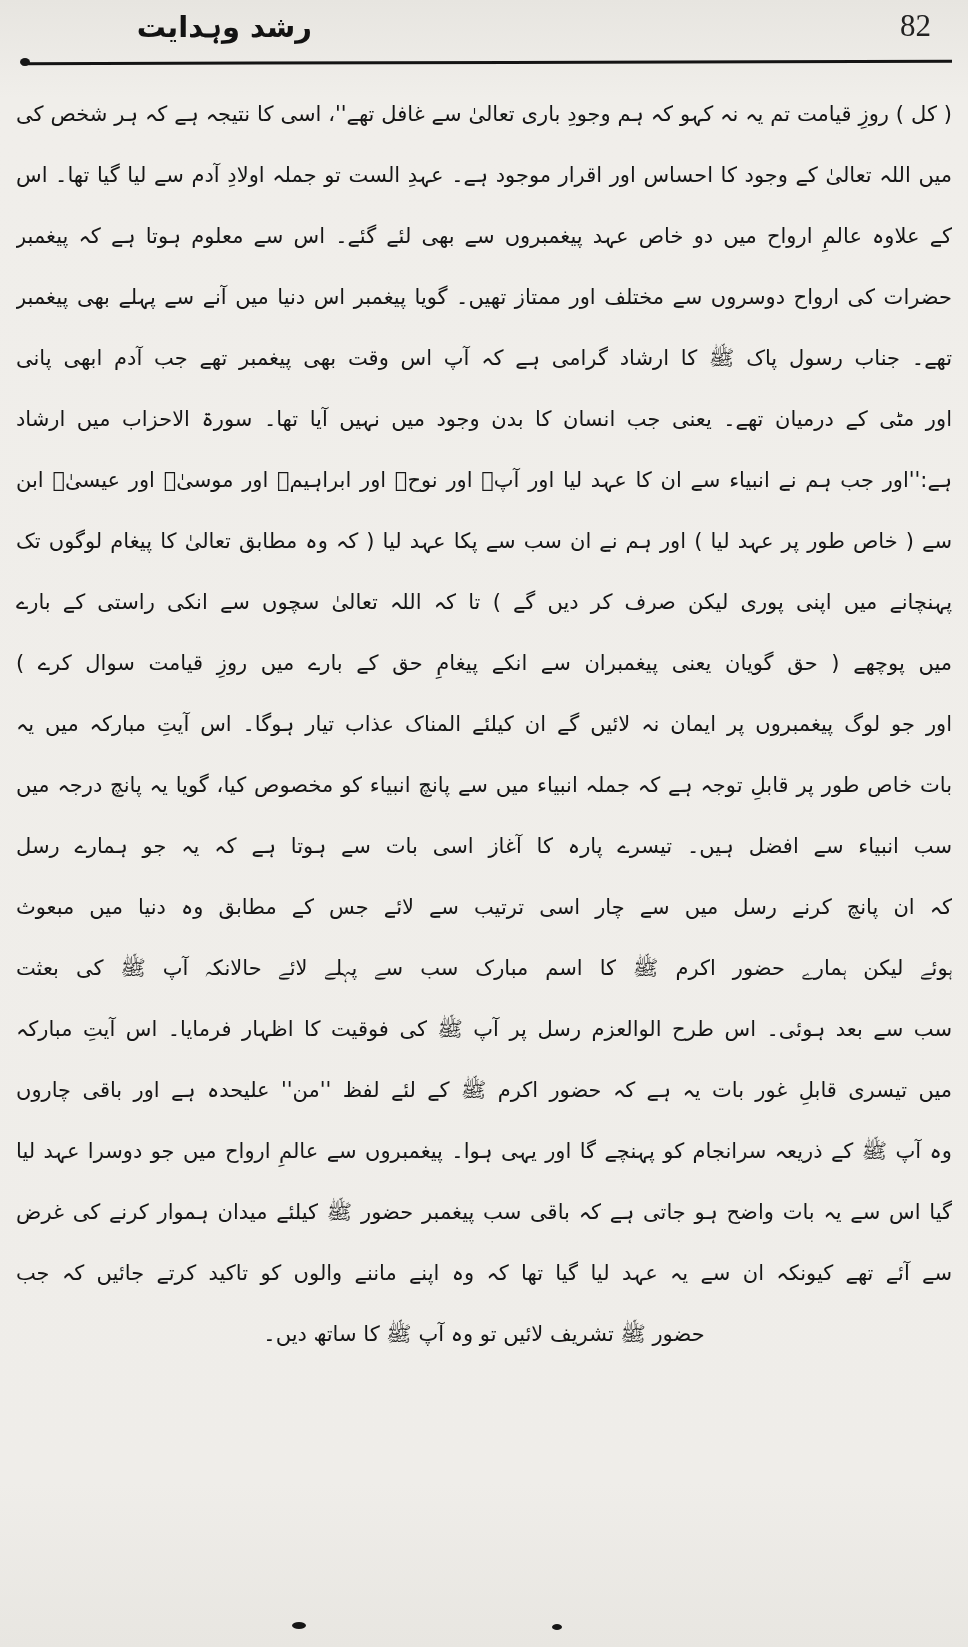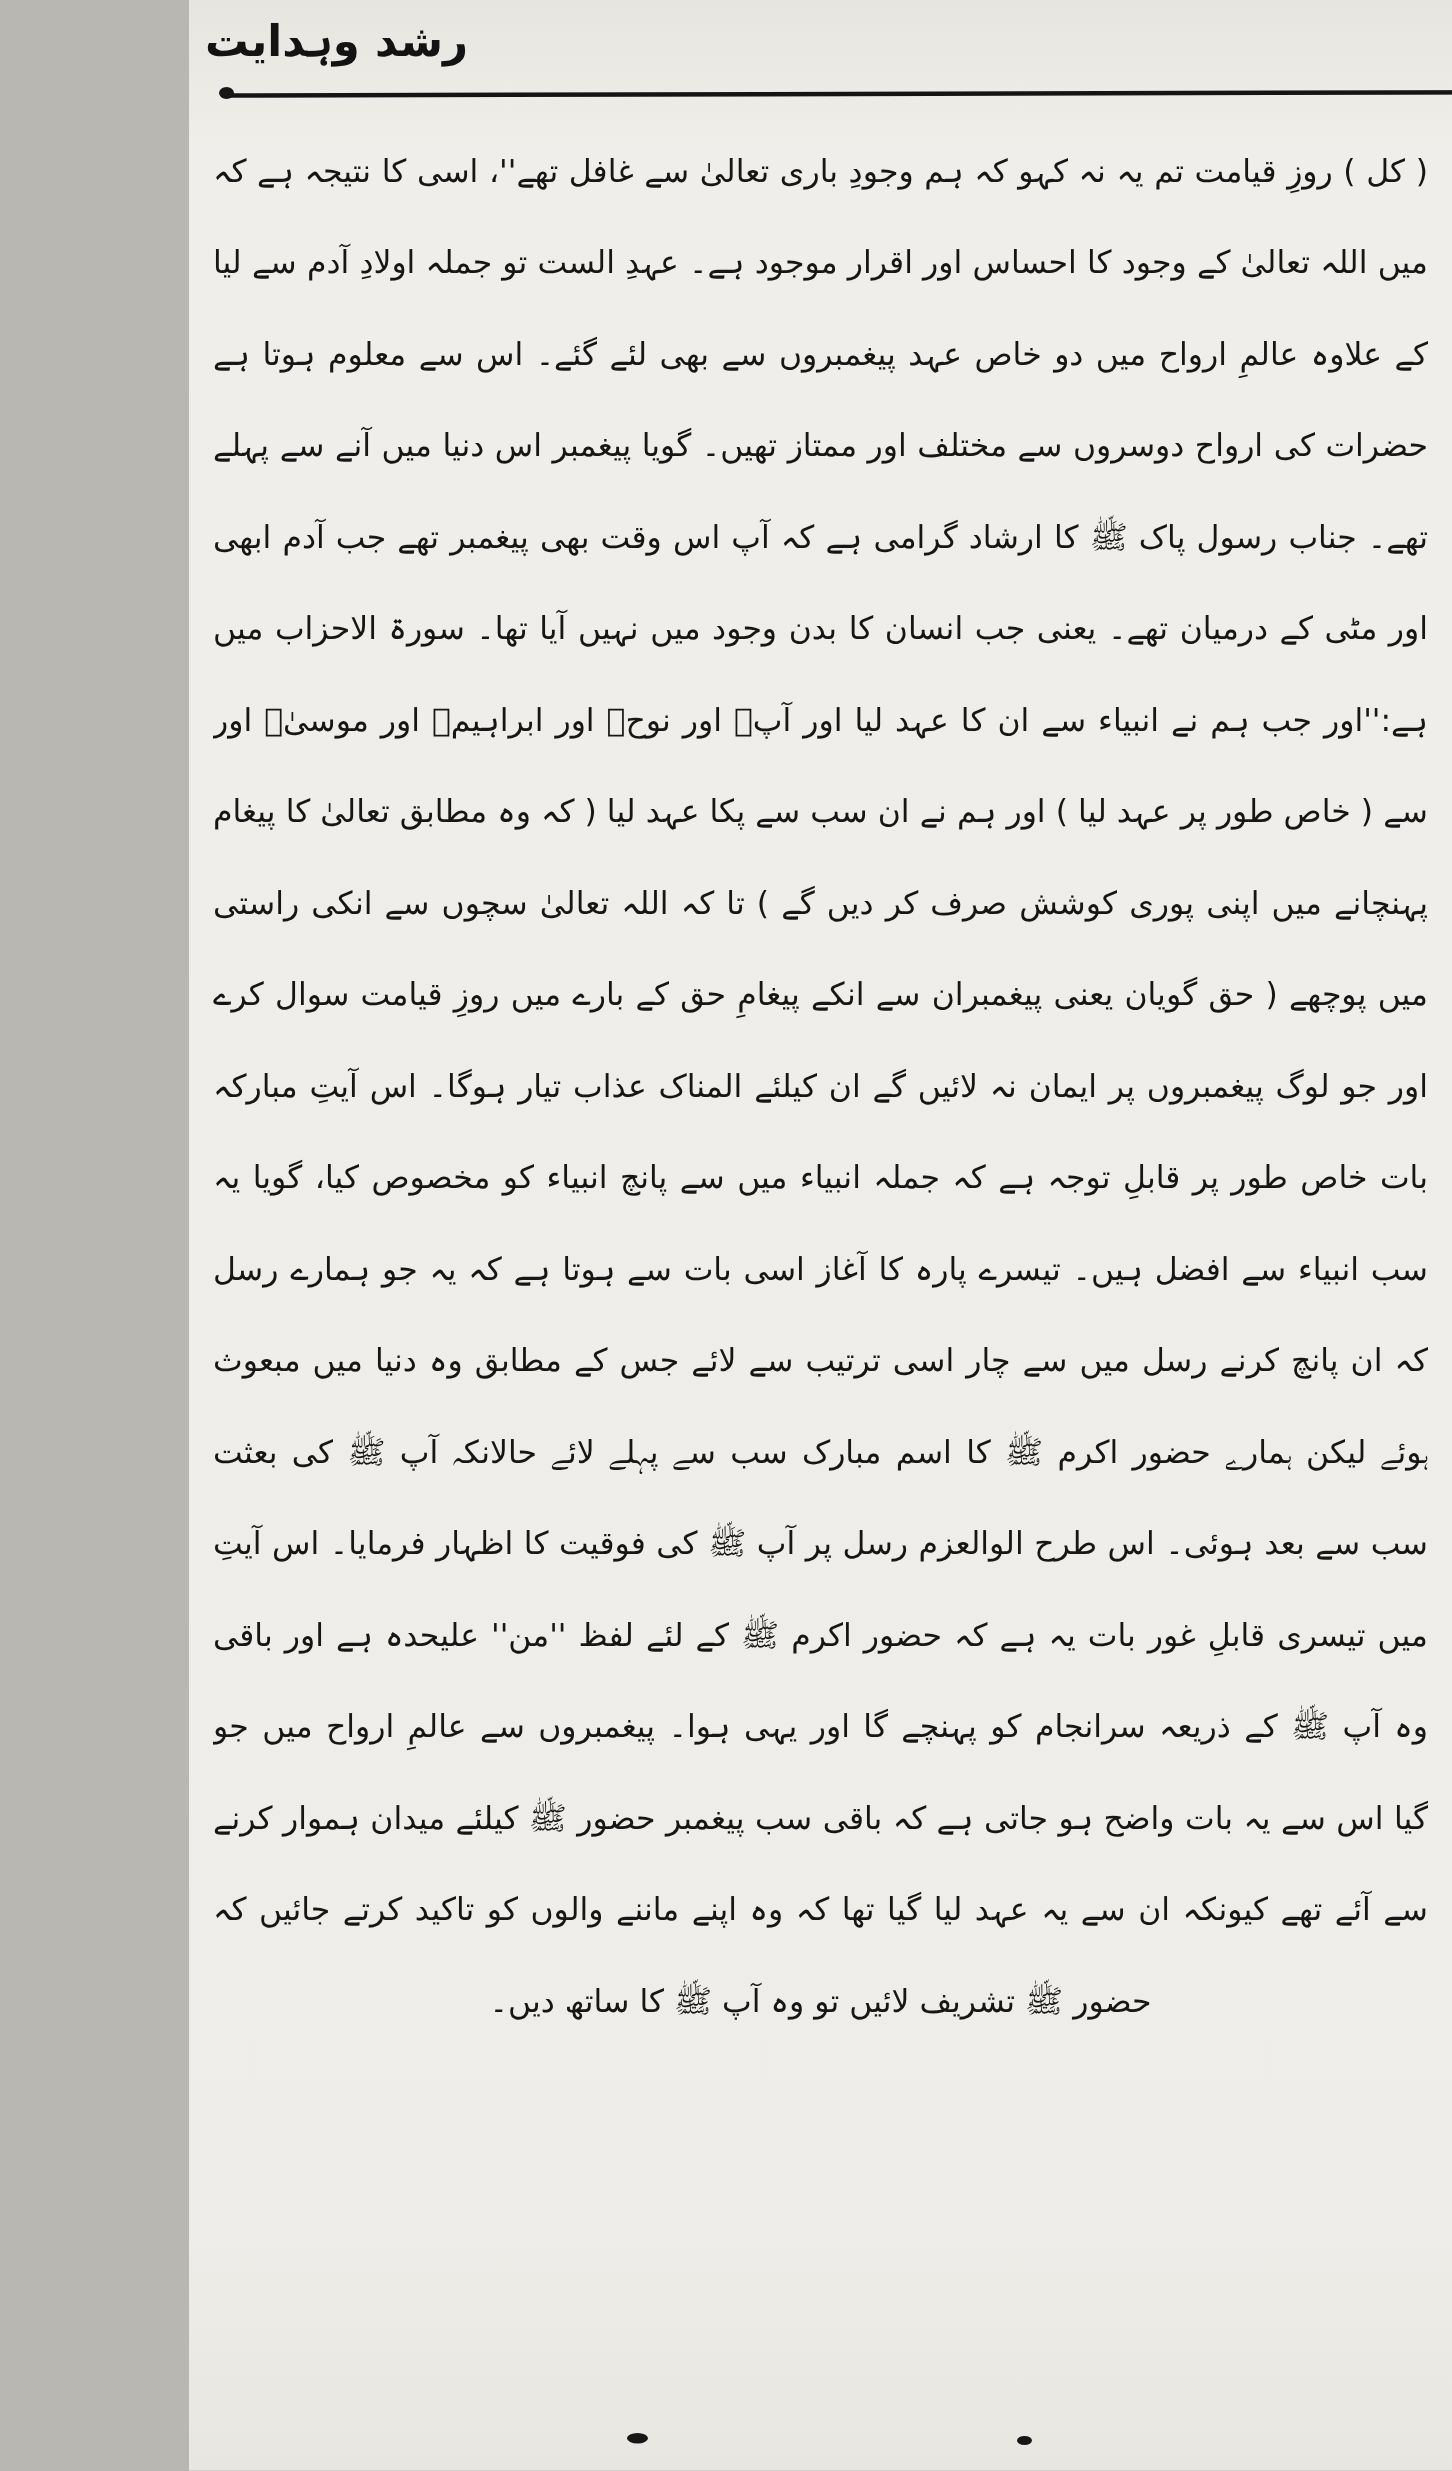--- a/index.html
+++ b/index.html
@@ -4,21 +4,21 @@
 <style>
   html,body{margin:0;padding:0;}
   body{
     width:968px;height:1647px;
     background:#b9b7b2;
     font-family:"DejaVu Sans",sans-serif;
     overflow:hidden;
   }
   .page{
     position:relative;
-    width:842px;height:1647px;
+    width:968px;height:1647px;
     background:linear-gradient(180deg,#e7e5e0 0%,#f0eeea 6%,#efede9 90%,#e8e6e1 100%);
     color:#1a1a1a;
     box-sizing:border-box;
   }
   
   .header{
     position:relative;
     height:62px;
   }
   .book-title{
@@ -94,21 +94,21 @@
 
   <div class="body-text">
     <div class="line">( کل ) روزِ قیامت تم یہ نہ کہو کہ ہم وجودِ باری تعالیٰ سے غافل تھے''، اسی کا نتیجہ ہے کہ ہر شخص کی نہاد</div>
     <div class="line">میں اللہ تعالیٰ کے وجود کا احساس اور اقرار موجود ہے۔ عہدِ الست تو جملہ اولادِ آدم سے لیا گیا تھا۔ اس</div>
     <div class="line">کے علاوہ عالمِ ارواح میں دو خاص عہد پیغمبروں سے بھی لئے گئے۔ اس سے معلوم ہوتا ہے کہ پیغمبر</div>
     <div class="line">حضرات کی ارواح دوسروں سے مختلف اور ممتاز تھیں۔ گویا پیغمبر اس دنیا میں آنے سے پہلے بھی پیغمبر</div>
     <div class="line">تھے۔ جناب رسول پاک ﷺ کا ارشاد گرامی ہے کہ آپ اس وقت بھی پیغمبر تھے جب آدم ابھی پانی</div>
     <div class="line">اور مٹی کے درمیان تھے۔ یعنی جب انسان کا بدن وجود میں نہیں آیا تھا۔ سورۃ الاحزاب میں ارشاد</div>
     <div class="line">ہے:''اور جب ہم نے انبیاء سے ان کا عہد لیا اور آپؐ اور نوحؑ اور ابراہیمؑ اور موسیٰؑ اور عیسیٰؑ ابن مریمؑ</div>
     <div class="line">سے ( خاص طور پر عہد لیا ) اور ہم نے ان سب سے پکا عہد لیا ( کہ وہ مطابق تعالیٰ کا پیغام لوگوں تک</div>
-    <div class="line">پہنچانے میں اپنی پوری کوشش صرف کر دیں گے ) تا کہ اللہ تعالیٰ سچوں سے انکی راستی کے بارے</div>
+    <div class="line">پہنچانے میں اپنی پوری لیکن صرف کر دیں گے ) تا کہ اللہ تعالیٰ سچوں سے انکی راستی کے بارے</div>
     <div class="line">میں پوچھے ( حق گویان یعنی پیغمبران سے انکے پیغامِ حق کے بارے میں روزِ قیامت سوال کرے )</div>
     <div class="line">اور جو لوگ پیغمبروں پر ایمان نہ لائیں گے ان کیلئے المناک عذاب تیار ہوگا۔ اس آیتِ مبارکہ میں یہ</div>
     <div class="line">بات خاص طور پر قابلِ توجہ ہے کہ جملہ انبیاء میں سے پانچ انبیاء کو مخصوص کیا، گویا یہ پانچ درجہ میں باقی</div>
     <div class="line">سب انبیاء سے افضل ہیں۔ تیسرے پارہ کا آغاز اسی بات سے ہوتا ہے کہ یہ جو ہمارے رسل</div>
     <div class="line">کہ ان پانچ کرنے رسل میں سے چار اسی ترتیب سے لائے جس کے مطابق وہ دنیا میں مبعوث</div>
     <div class="line">ہوئے لیکن ہمارے حضور اکرم ﷺ کا اسم مبارک سب سے پہلے لائے حالانکہ آپ ﷺ کی بعثت</div>
     <div class="line">سب سے بعد ہوئی۔ اس طرح الوالعزم رسل پر آپ ﷺ کی فوقیت کا اظہار فرمایا۔ اس آیتِ مبارکہ</div>
     <div class="line">میں تیسری قابلِ غور بات یہ ہے کہ حضور اکرم ﷺ کے لئے لفظ ''من'' علیحدہ ہے اور باقی چاروں</div>
     <div class="line">وہ آپ ﷺ کے ذریعہ سرانجام کو پہنچے گا اور یہی ہوا۔ پیغمبروں سے عالمِ ارواح میں جو دوسرا عہد لیا</div>
     <div class="line">گیا اس سے یہ بات واضح ہو جاتی ہے کہ باقی سب پیغمبر حضور ﷺ کیلئے میدان ہموار کرنے کی غرض</div>

